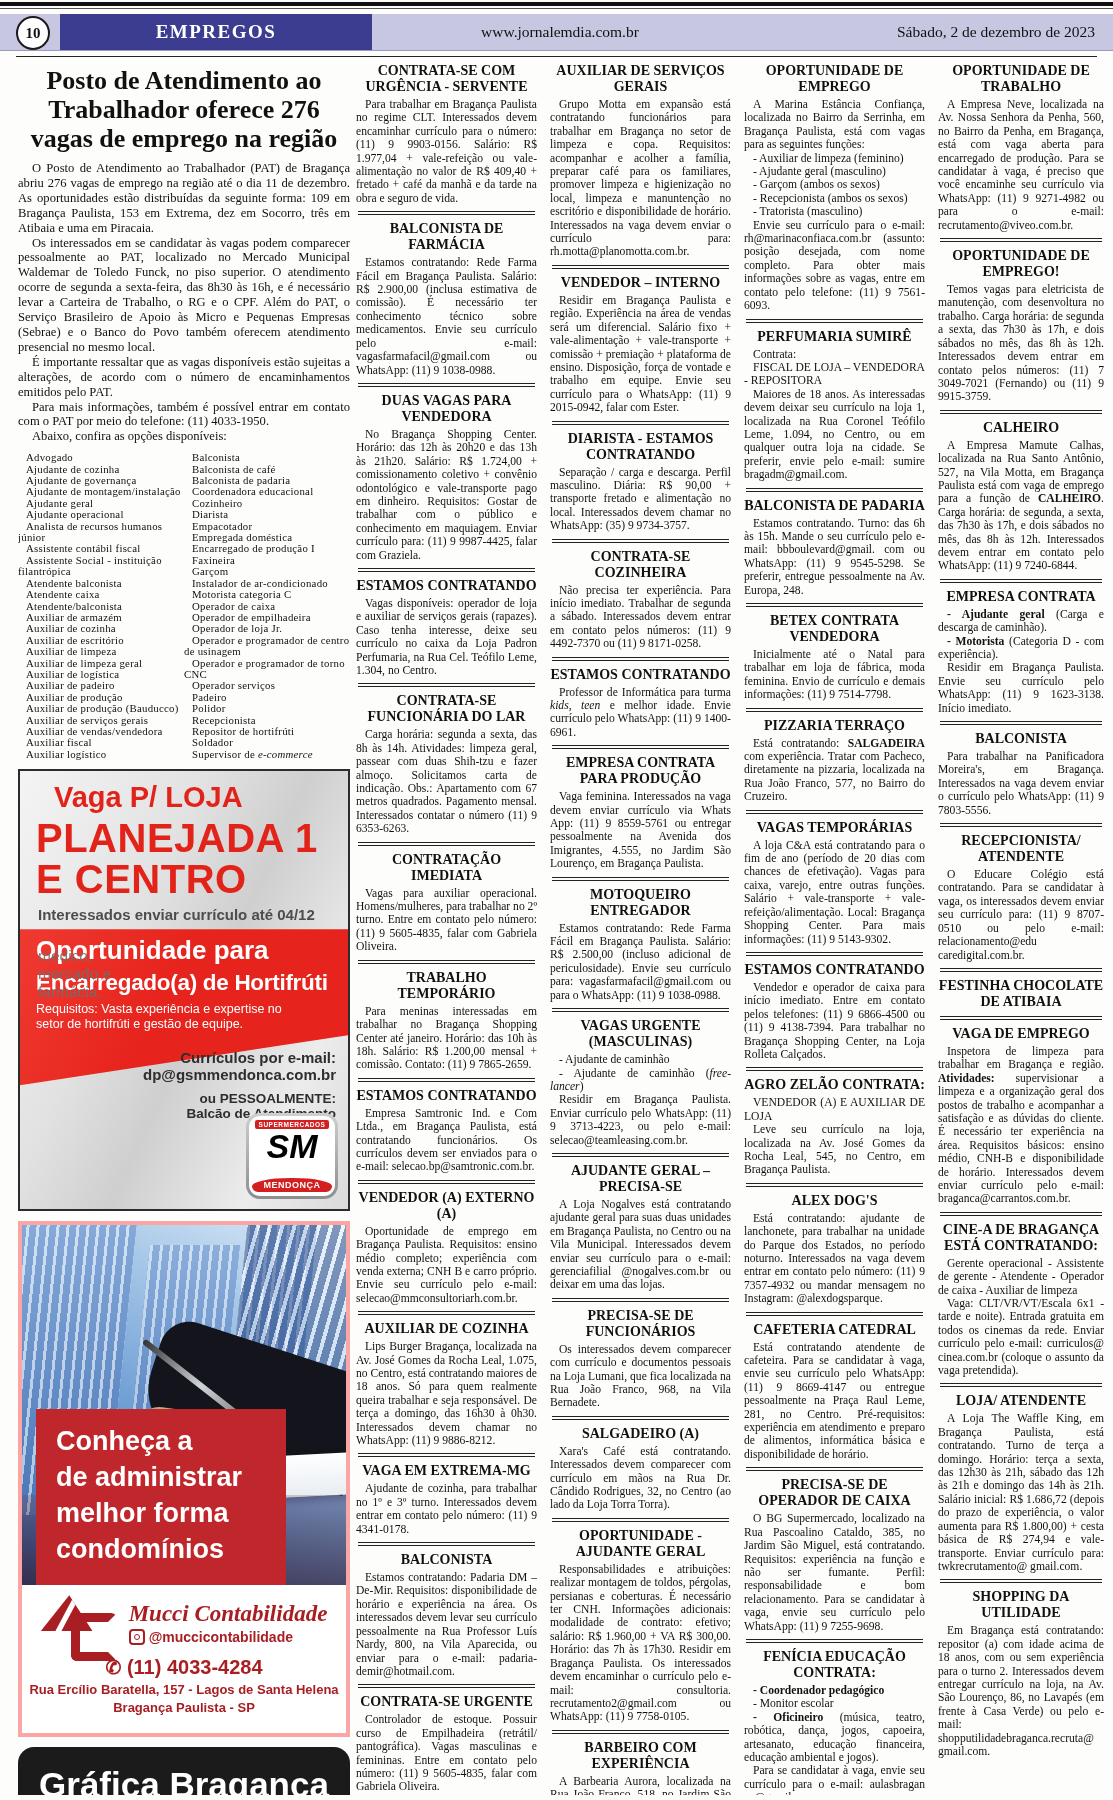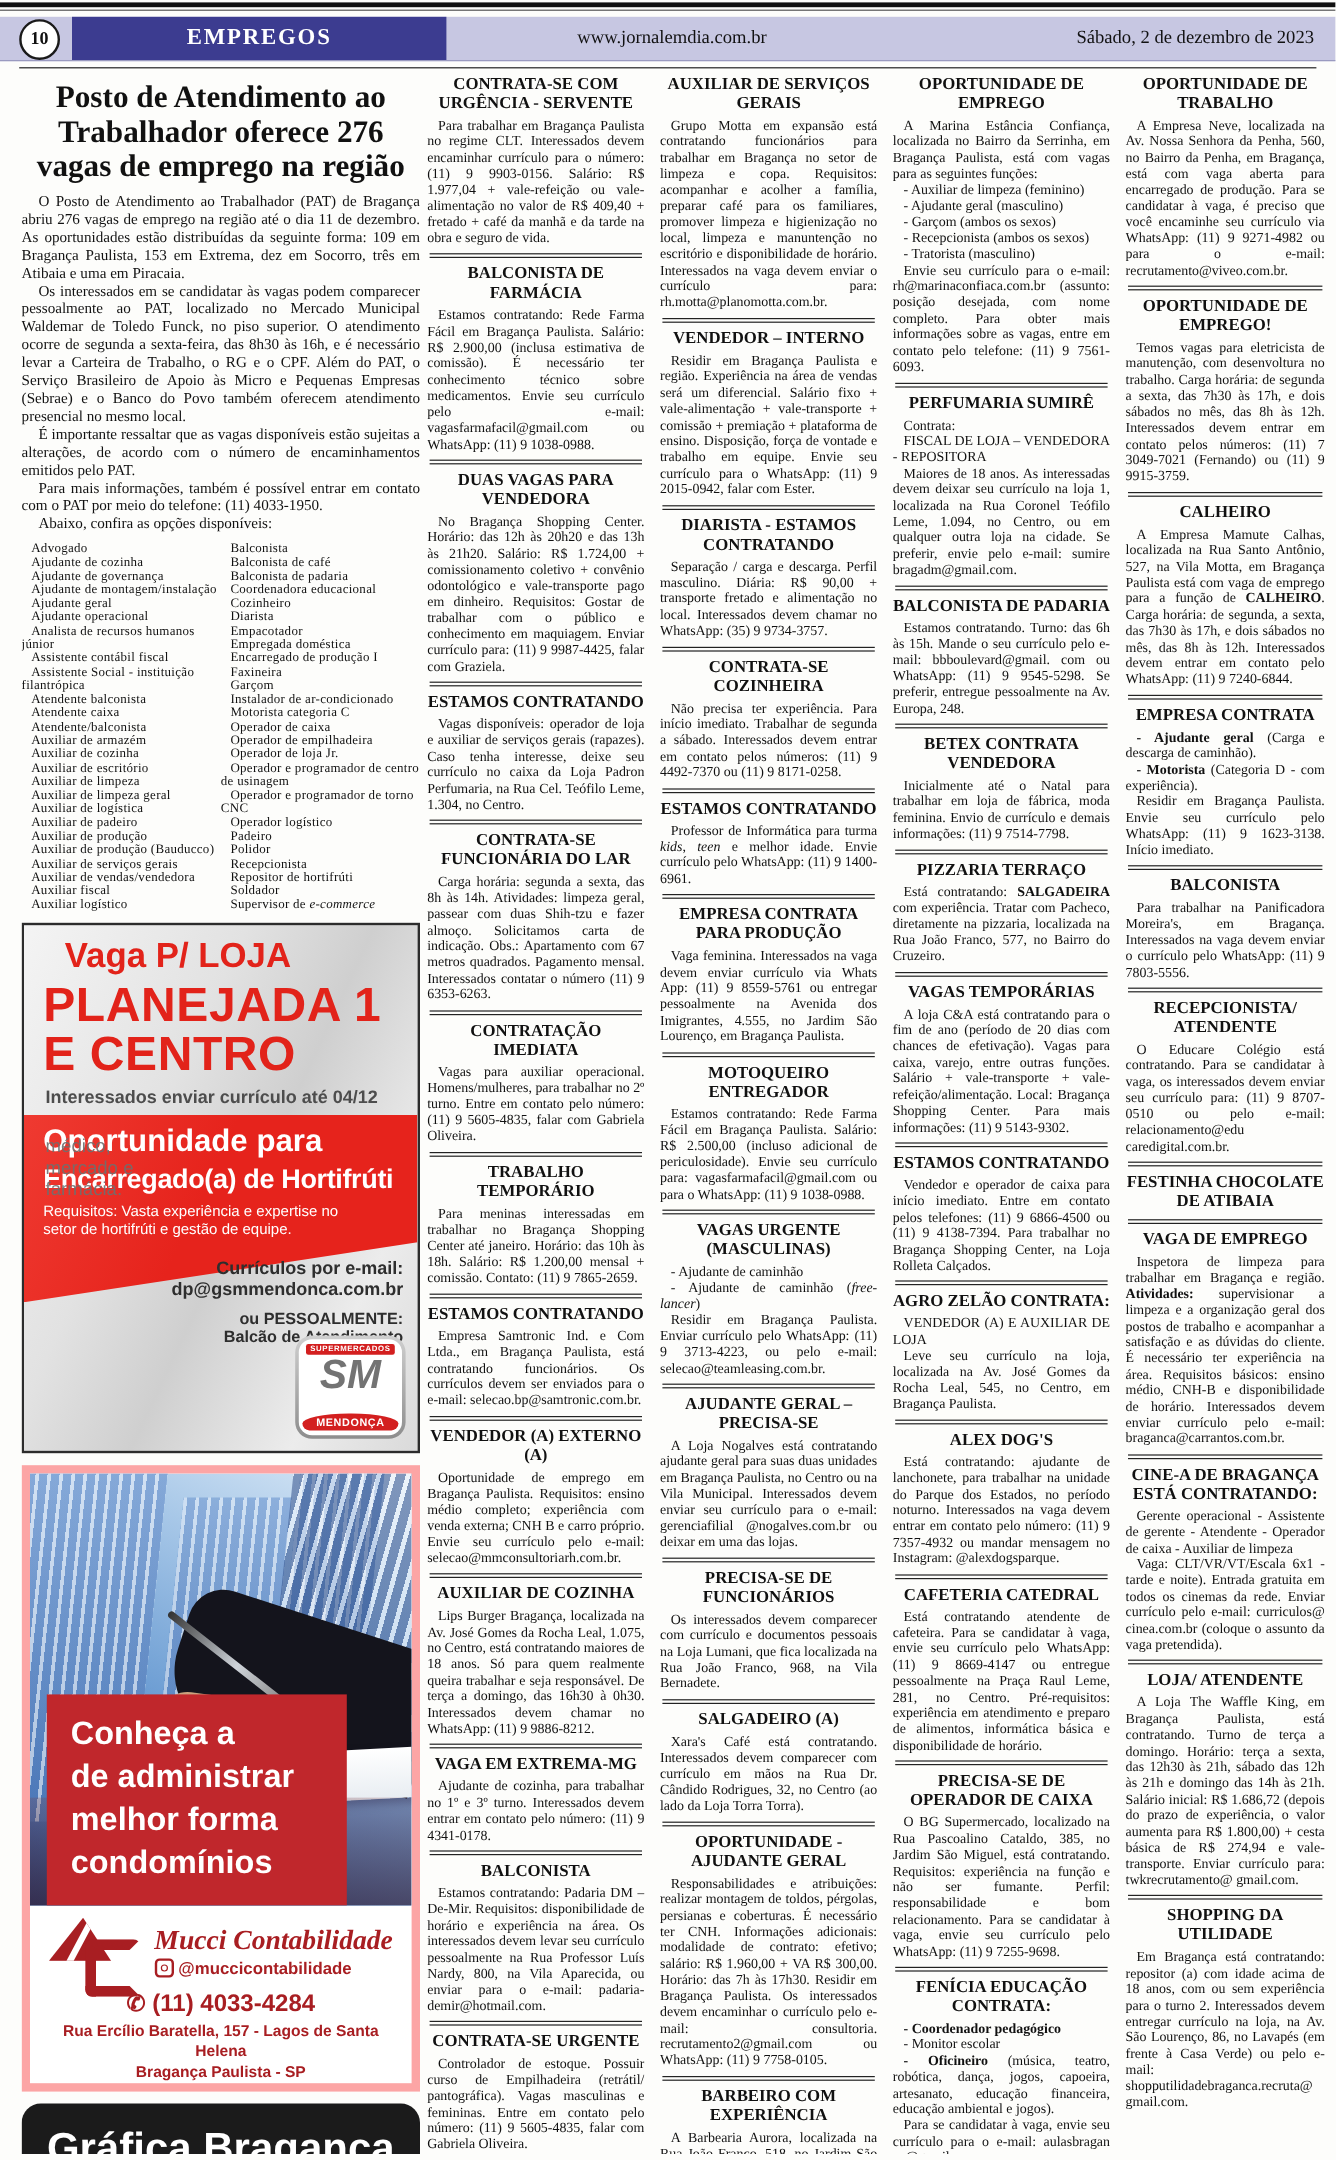--- a/index.html
+++ b/index.html
@@ -44,24 +44,24 @@
   .sm-contact .c1{font-weight:bold;font-size:15px;}
   .sm-contact .c2{font-weight:bold;font-size:15px;}
   .sm-contact .c3{font-weight:bold;font-size:13.5px;margin-top:8px;}
   .sm-contact .c4{font-weight:bold;font-size:13.5px;}
   .sm-contact .c5{font-weight:bold;font-size:9.5px;}
   .sm-benefits{position:absolute;left:18px;bottom:12px;}
   .sm-benefits .b2{color:#6f6f6f;font-size:15.5px;margin-top:4px;}
   .sm-logo{position:absolute;right:10px;bottom:10px;width:92px;height:86px;background:linear-gradient(180deg,#cfcfcf,#8d8d8d);border-radius:14px;padding:3px;box-sizing:border-box;}
   .sm-logo-in{position:relative;width:100%;height:100%;background:#fff;border-radius:11px;overflow:hidden;text-align:center;}
   .sm-logo-top{background:#d31f1f;color:#fff;font:bold 6.5px/9px "Liberation Sans",sans-serif;letter-spacing:.5px;margin:4px 6px 0;border-radius:2px;}
-  .sm-logo-sm{color:#737373;font:italic 800 34px/34px "Liberation Sans",sans-serif;margin-top:0px;}
+  .sm-logo-sm{color:#000000;font:italic 800 34px/34px "Liberation Sans",sans-serif;margin-top:0px;}
   .sm-logo-bot{position:absolute;left:0;right:0;bottom:4px;background:#d31f1f;color:#fff;font:bold 9px/14px "Liberation Sans",sans-serif;border-radius:50% 50% 6px 6px/60% 60% 6px 6px;margin:0 3px;letter-spacing:.5px;}
   
-  .condo-ad{position:relative;margin-top:10px;height:508px;border:7px solid #fca5a5;background:#fff;overflow:hidden;}
+  .condo-ad{position:relative;margin-top:10px;height:508px;border:4px solid #fca5a5;background:#fff;overflow:hidden;}
   .condo-photo{position:relative;height:360px;background:linear-gradient(205deg,#dceaf7 0%,#a8c8e8 25%,#6f9fd4 55%,#3f6cae 85%,#2c4f8c 100%);overflow:hidden;}
   .bldg{position:absolute;background:repeating-linear-gradient(90deg,rgba(255,255,255,.55) 0 3px,rgba(70,110,180,.25) 3px 10px),linear-gradient(180deg,#9dbfe6,#4a79b8);transform:skewX(-6deg);}
   .b1{left:-20px;top:-10px;width:120px;height:300px;}
   .b2{left:115px;top:20px;width:90px;height:250px;opacity:.9;}
   .b3{left:215px;top:-10px;width:70px;height:220px;opacity:.85;}
   .b4{right:-30px;top:-20px;width:140px;height:260px;background:repeating-linear-gradient(100deg,rgba(255,255,255,.5) 0 4px,rgba(40,70,130,.5) 4px 12px);}
   .arm{position:absolute;right:-20px;top:120px;width:220px;height:120px;background:#14141c;transform:rotate(18deg);border-radius:30px 0 0 60px;}
   .hand{position:absolute;right:120px;top:185px;width:90px;height:46px;background:#caa27e;border-radius:24px 30px 18px 22px;transform:rotate(8deg);}
   .pen{position:absolute;right:95px;top:150px;width:120px;height:6px;background:linear-gradient(90deg,#333,#cfd4da 60%,#888);transform:rotate(38deg);border-radius:3px;}
   .paper{position:absolute;left:30px;top:235px;width:300px;height:42px;background:linear-gradient(180deg,#ffffff,#e8edf2);transform:rotate(-3deg);box-shadow:0 4px 8px rgba(0,0,40,.35);}
@@ -146,21 +146,21 @@
         <div>Encarregado de produção I</div>
         <div>Faxineira</div>
         <div>Garçom</div>
         <div>Instalador de ar-condicionado</div>
         <div>Motorista categoria C</div>
         <div>Operador de caixa</div>
         <div>Operador de empilhadeira</div>
         <div>Operador de loja Jr.</div>
         <div>Operador e programador de centro de usinagem</div>
         <div>Operador e programador de torno CNC</div>
-        <div>Operador logístico</div>
+        <div>Operador serviços</div>
         <div>Padeiro</div>
         <div>Polidor</div>
         <div>Recepcionista</div>
         <div>Repositor de hortifrúti</div>
         <div>Soldador</div>
         <div>Supervisor de <i>e-commerce</i></div>
         <div>Torneiro mecânico</div>
       </div>
   </div>
 

